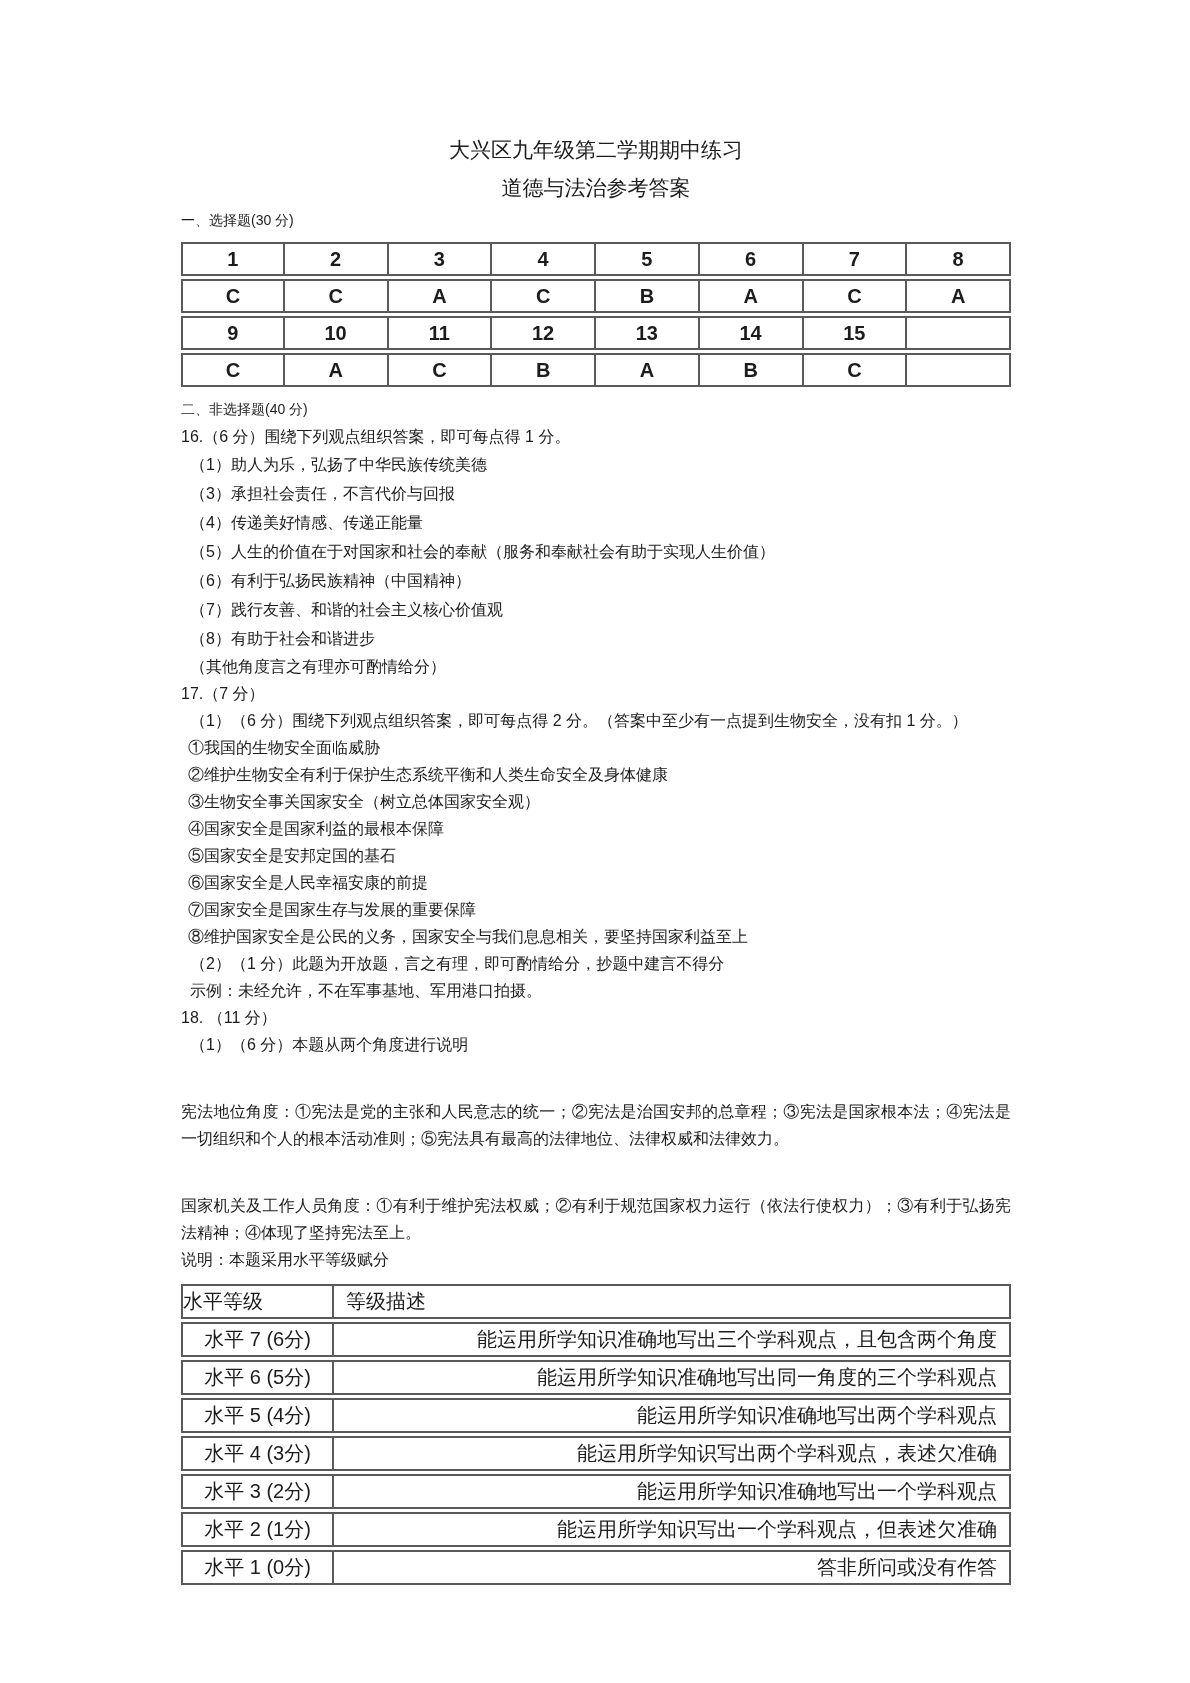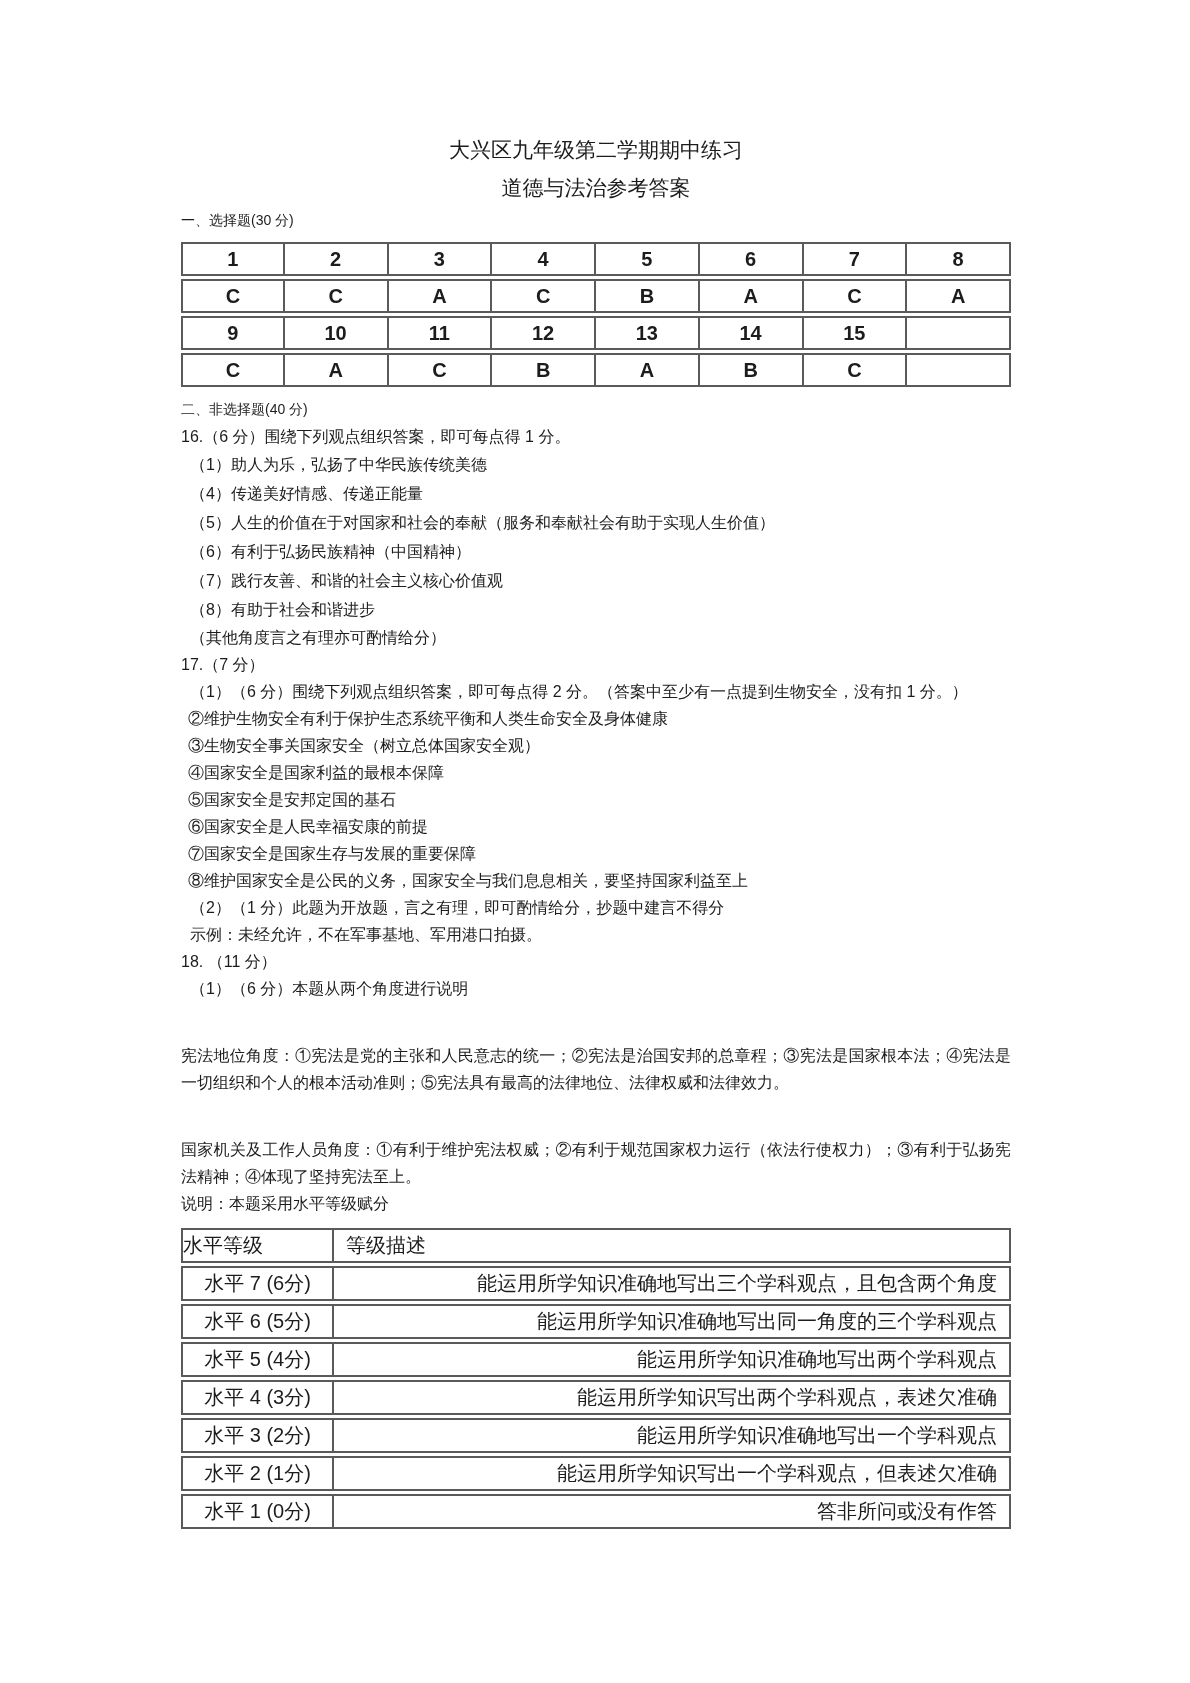--- a/index.html
+++ b/index.html
@@ -142,29 +142,31 @@
           <td>C</td>
           <td></td>
         </tr>
       </tbody>
     </table>
 
     <p class="sec-heading">二、非选择题(40 分)</p>
 
     <p class="line">16.（6 分）围绕下列观点组织答案，即可每点得 1 分。</p>
     <p class="line item16">（1）助人为乐，弘扬了中华民族传统美德</p>
+    <p class="line item16">（3）承担社会责任，不言代价与回报</p>
     <p class="line item16">（4）传递美好情感、传递正能量</p>
     <p class="line item16">（5）人生的价值在于对国家和社会的奉献（服务和奉献社会有助于实现人生价值）</p>
     <p class="line item16">（6）有利于弘扬民族精神（中国精神）</p>
     <p class="line item16">（7）践行友善、和谐的社会主义核心价值观</p>
     <p class="line item16">（8）有助于社会和谐进步</p>
     <p class="line indent">（其他角度言之有理亦可酌情给分）</p>
 
     <p class="line">17.（7 分）</p>
     <p class="line hang">（1）（6 分）围绕下列观点组织答案，即可每点得 2 分。（答案中至少有一点提到生物安全，没有扣 1 分。）</p>
+    <p class="line item17">①我国的生物安全面临威胁</p>
     <p class="line item17">②维护生物安全有利于保护生态系统平衡和人类生命安全及身体健康</p>
     <p class="line item17">③生物安全事关国家安全（树立总体国家安全观）</p>
     <p class="line item17">④国家安全是国家利益的最根本保障</p>
     <p class="line item17">⑤国家安全是安邦定国的基石</p>
     <p class="line item17">⑥国家安全是人民幸福安康的前提</p>
     <p class="line item17">⑦国家安全是国家生存与发展的重要保障</p>
     <p class="line item17">⑧维护国家安全是公民的义务，国家安全与我们息息相关，要坚持国家利益至上</p>
     <p class="line indent">（2）（1 分）此题为开放题，言之有理，即可酌情给分，抄题中建言不得分</p>
     <p class="line indent">示例：未经允许，不在军事基地、军用港口拍摄。</p>
 

